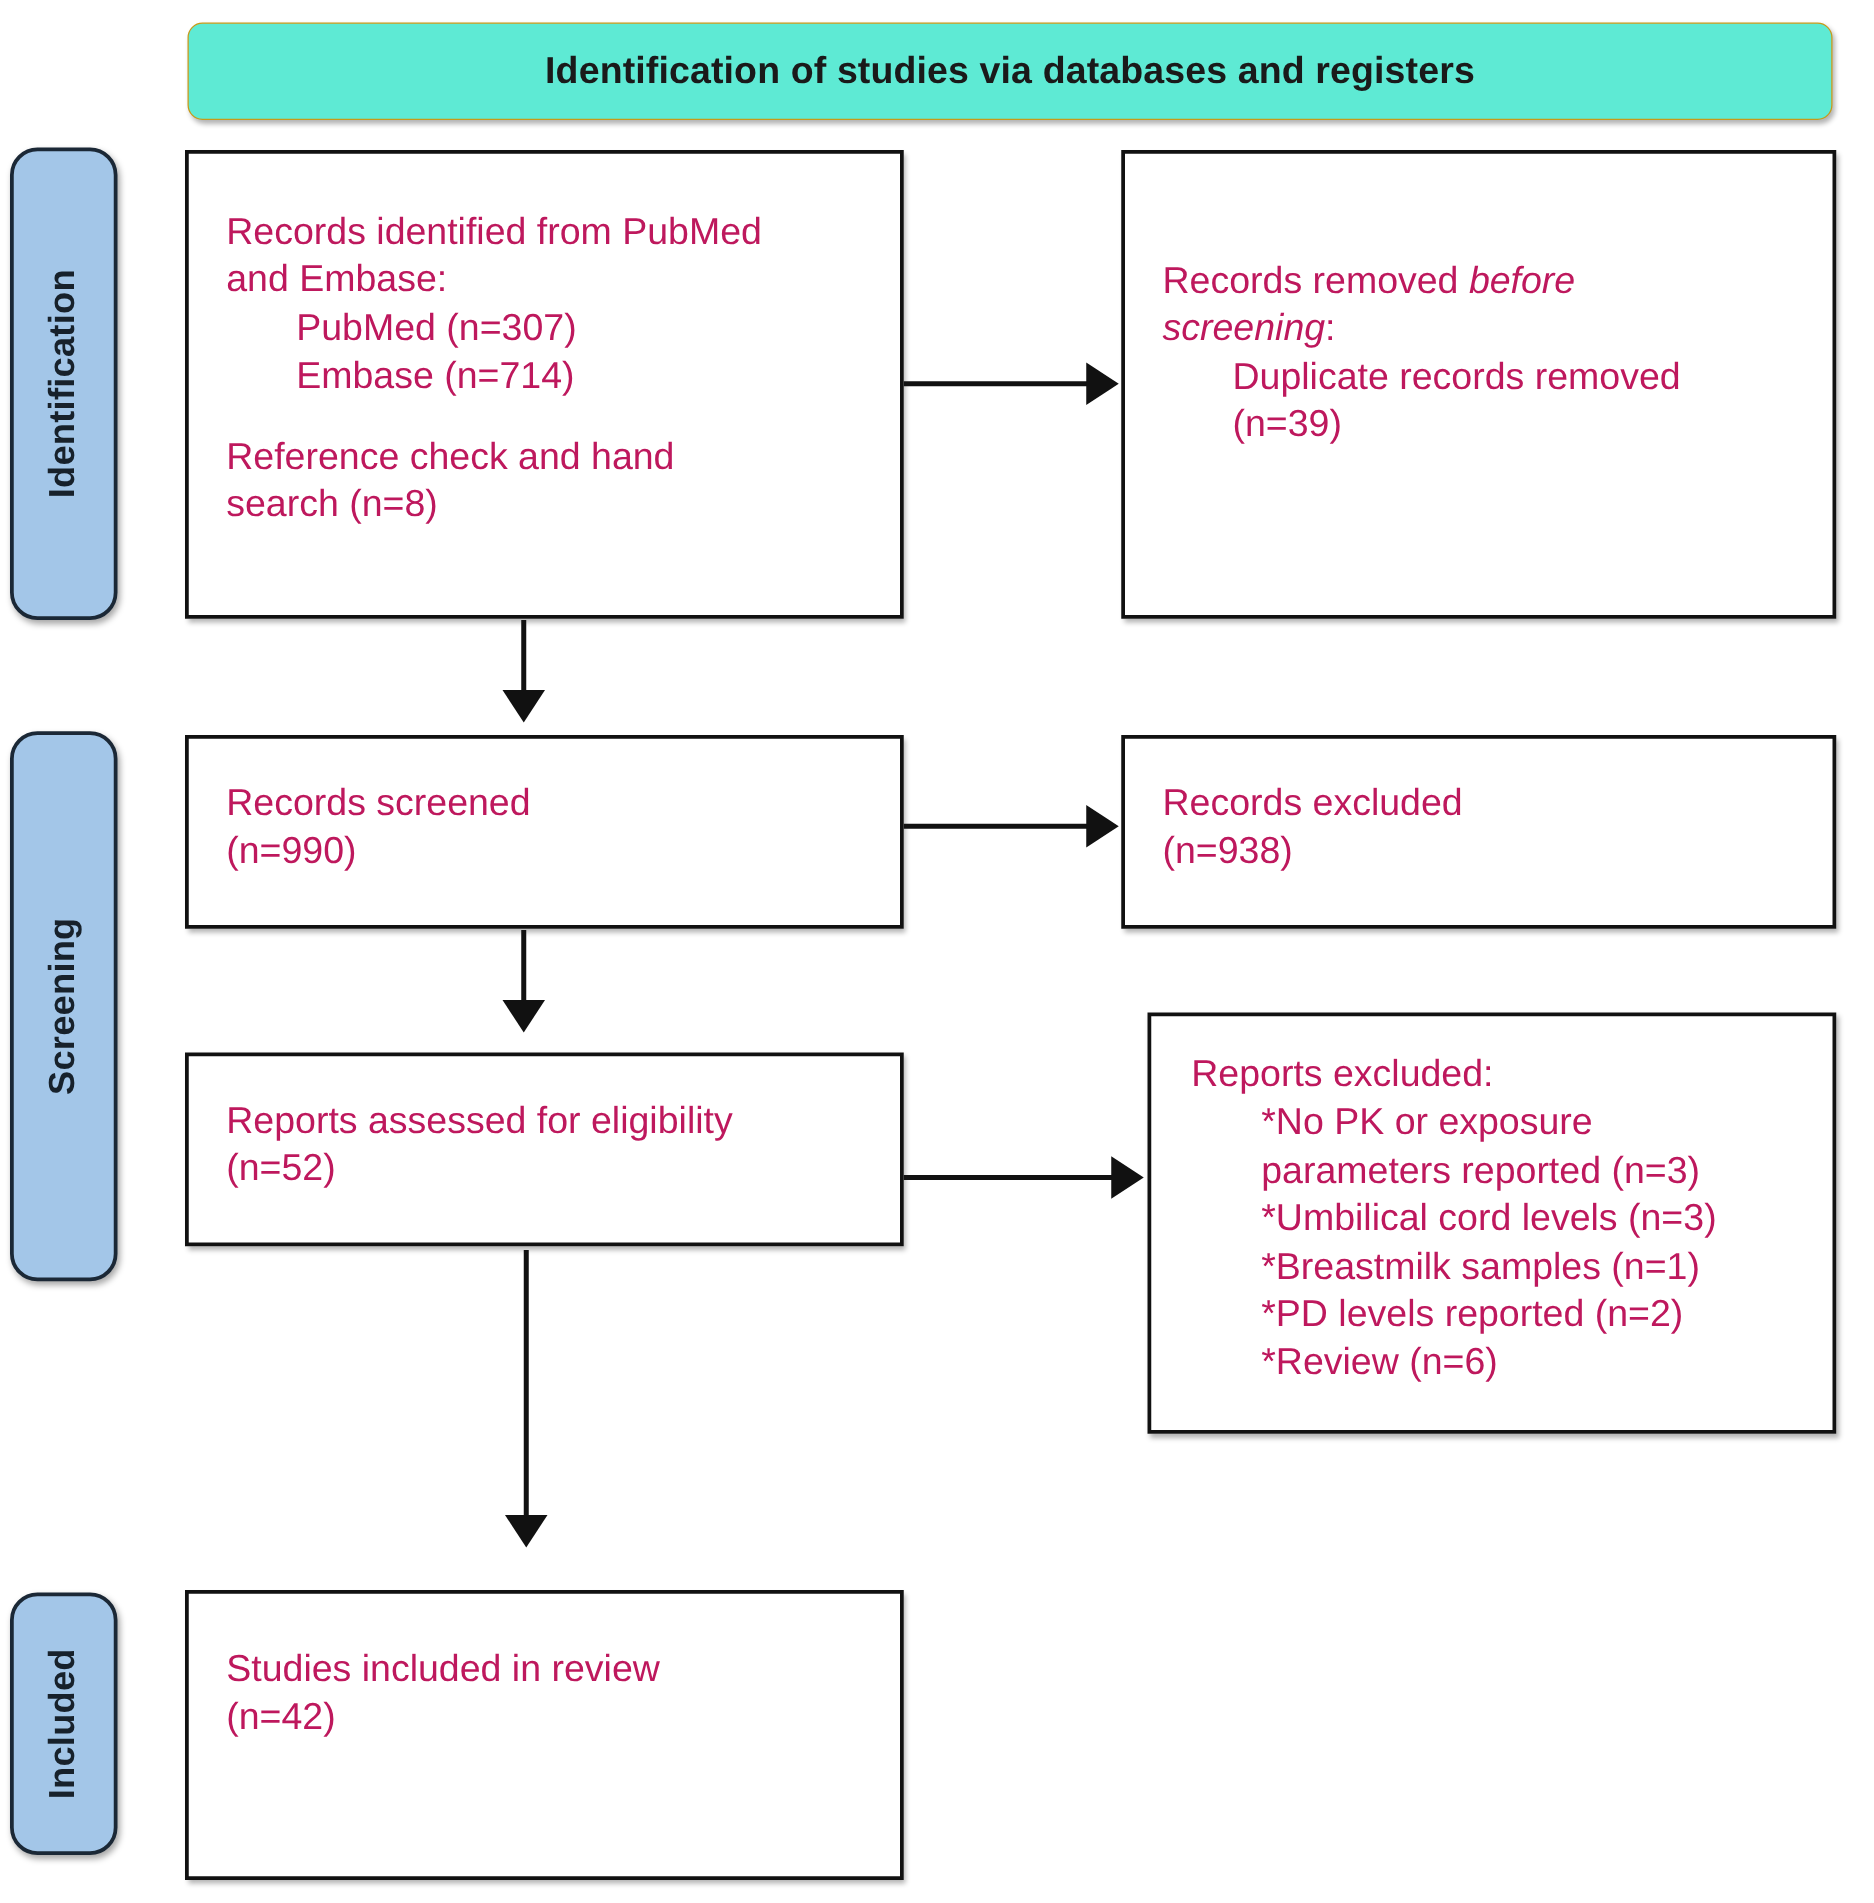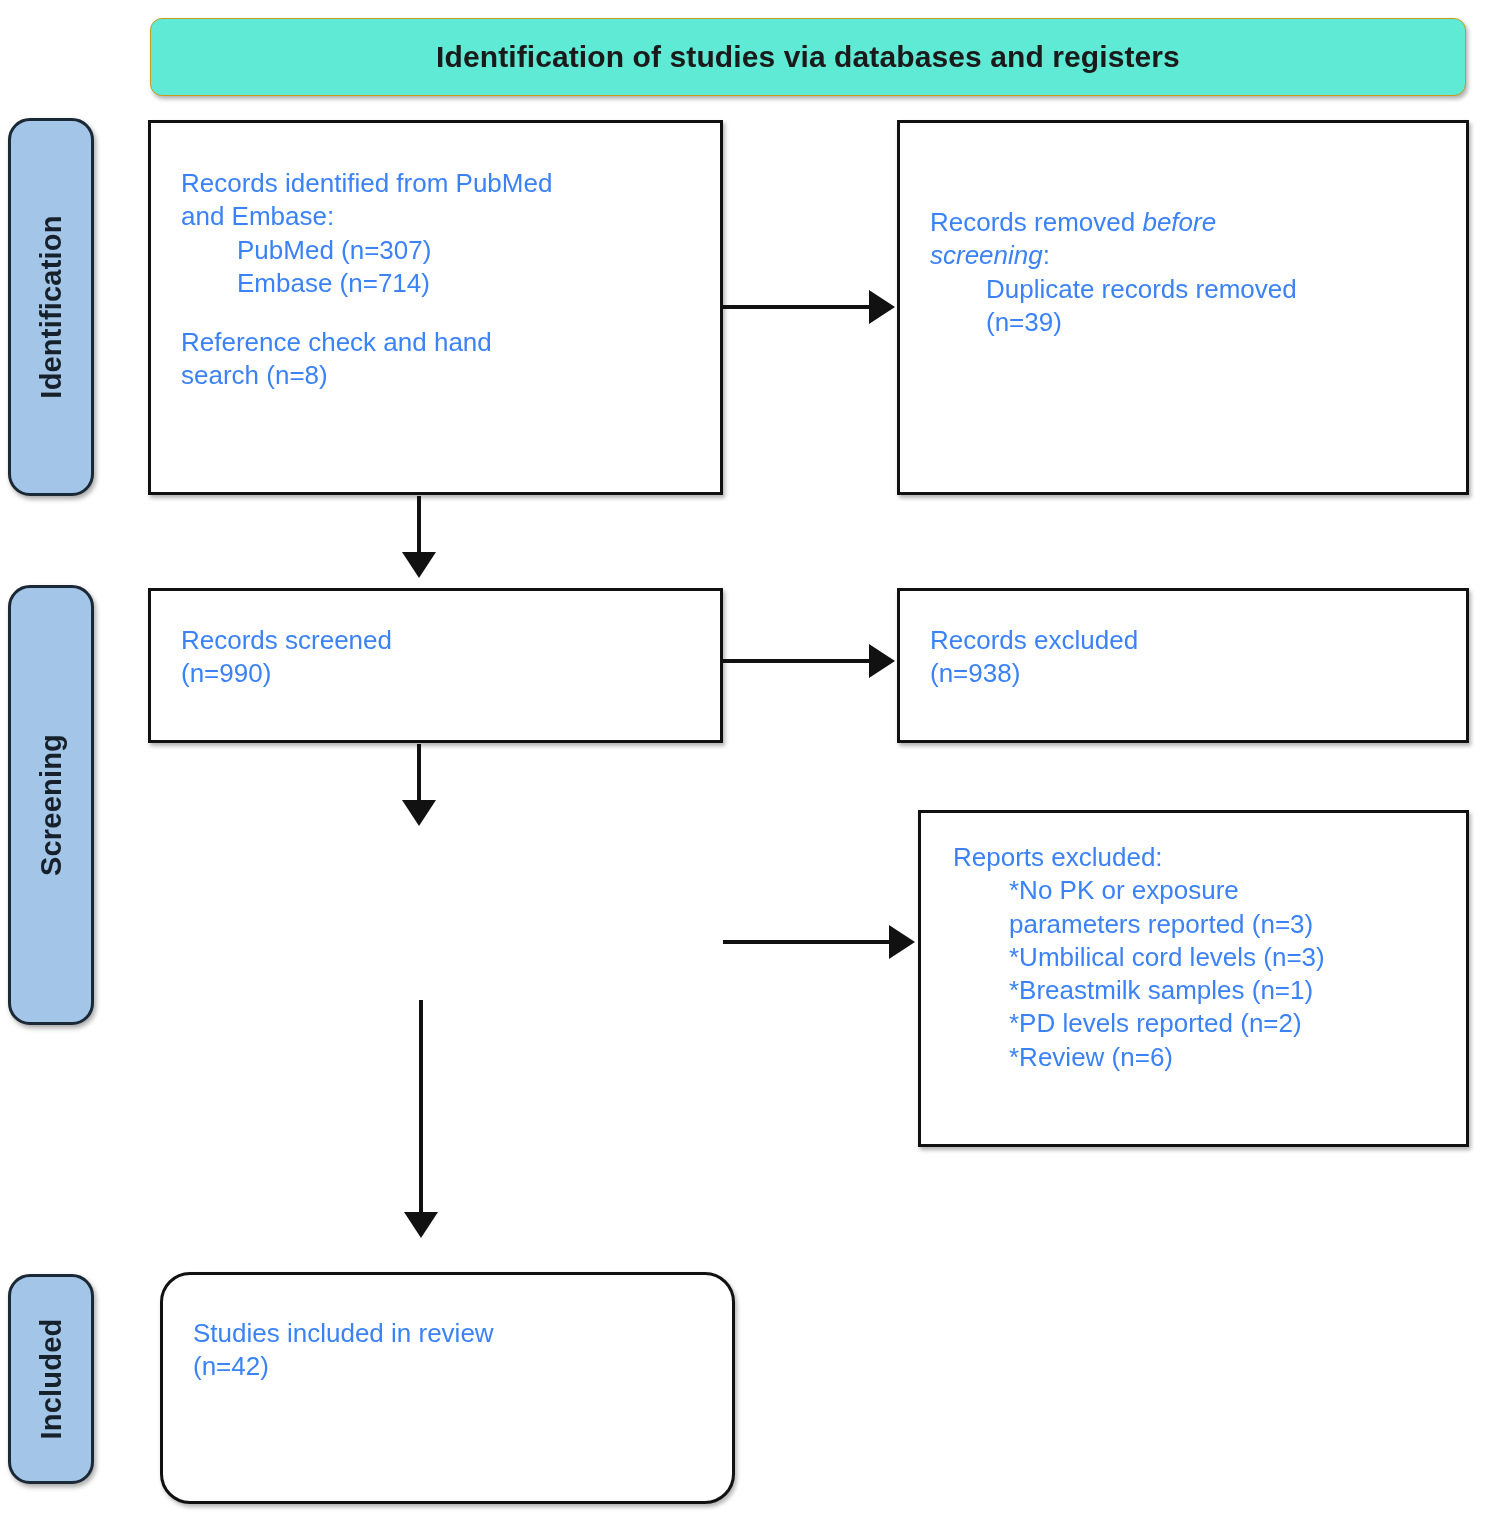--- a/index.html
+++ b/index.html
@@ -73,23 +73,23 @@
     position: absolute;
     background: #ffffff;
     border: 3px solid #111111;
     box-sizing: border-box;
     box-shadow: 2px 3px 4px rgba(0,0,0,0.30);
   }
   .fbox .btext {
     position: absolute;
     left: 30px;
     right: 18px;
-    font-size: 26px;
+    font-size: 30px;
     line-height: 1.28;
-    color: #3b82f6;
+    color: #be185d;
   }
   .fbox .btext .ind {
     display: block;
     padding-left: 56px;
   }
   .fbox .btext .gap {
     display: block;
     height: 26px;
   }
   .fbox .btext em {
@@ -106,21 +106,21 @@
 
   #box-excluded-recs  { left: 897px; top: 588px;  width: 572px; height: 155px; }
   #box-excluded-recs .btext { top: 33px; }
 
   #box-eligibility    { left: 148px; top: 842px;  width: 575px; height: 155px; }
   #box-eligibility .btext { top: 33px; }
 
   #box-excluded-reps  { left: 918px; top: 810px;  width: 551px; height: 337px; }
   #box-excluded-reps .btext { top: 28px; left: 32px; }
 
-  #box-included       { left: 160px; top: 1272px; width: 575px; height: 232px; border-radius: 30px; }
+  #box-included       { left: 148px; top: 1272px; width: 575px; height: 232px; }
   #box-included .btext { top: 42px; }
 
   
   .vline {
     position: absolute;
     width: 4px;
     background: #111111;
   }
   .hline {
     position: absolute;
@@ -211,20 +211,26 @@
     </div>
   </div>
 
   <div class="fbox" id="box-excluded-recs">
     <div class="btext">
       <span>Records excluded</span><br>
       <span>(n=938)</span>
     </div>
   </div>
 
+  <div class="fbox" id="box-eligibility">
+    <div class="btext">
+      <span>Reports assessed for eligibility</span><br>
+      <span>(n=52)</span>
+    </div>
+  </div>
 
   <div class="fbox" id="box-excluded-reps">
     <div class="btext">
       <span>Reports excluded:</span>
       <span class="ind">*No PK or exposure</span>
       <span class="ind">parameters reported (n=3)</span>
       <span class="ind">*Umbilical cord levels (n=3)</span>
       <span class="ind">*Breastmilk samples (n=1)</span>
       <span class="ind">*PD levels reported (n=2)</span>
       <span class="ind">*Review (n=6)</span>

